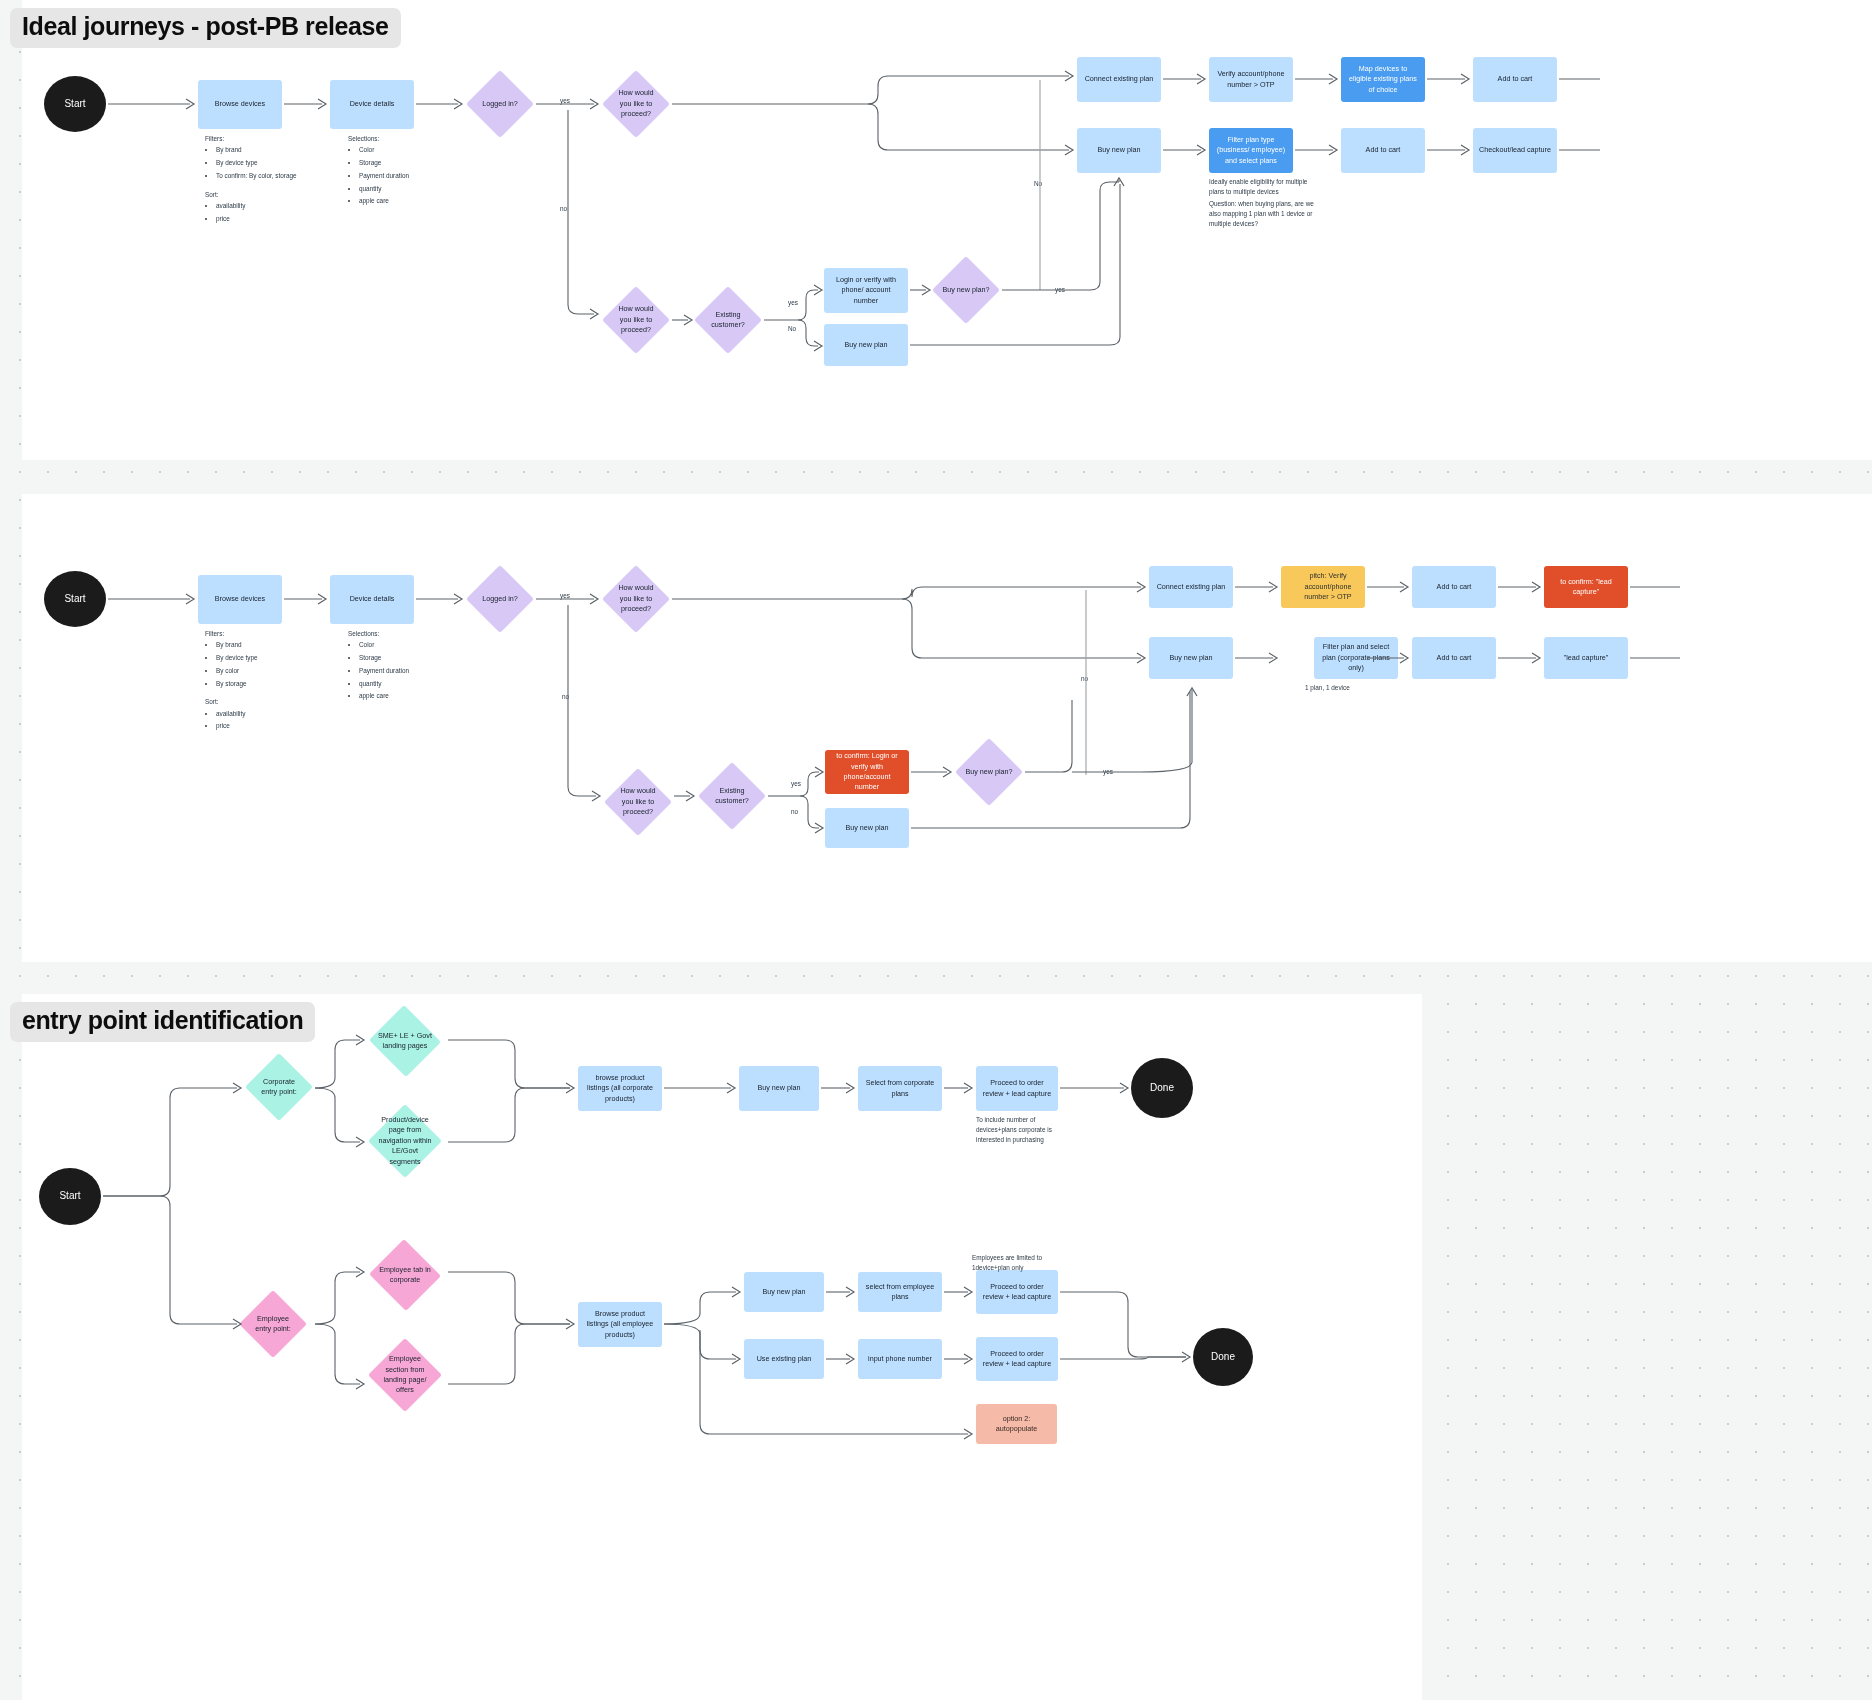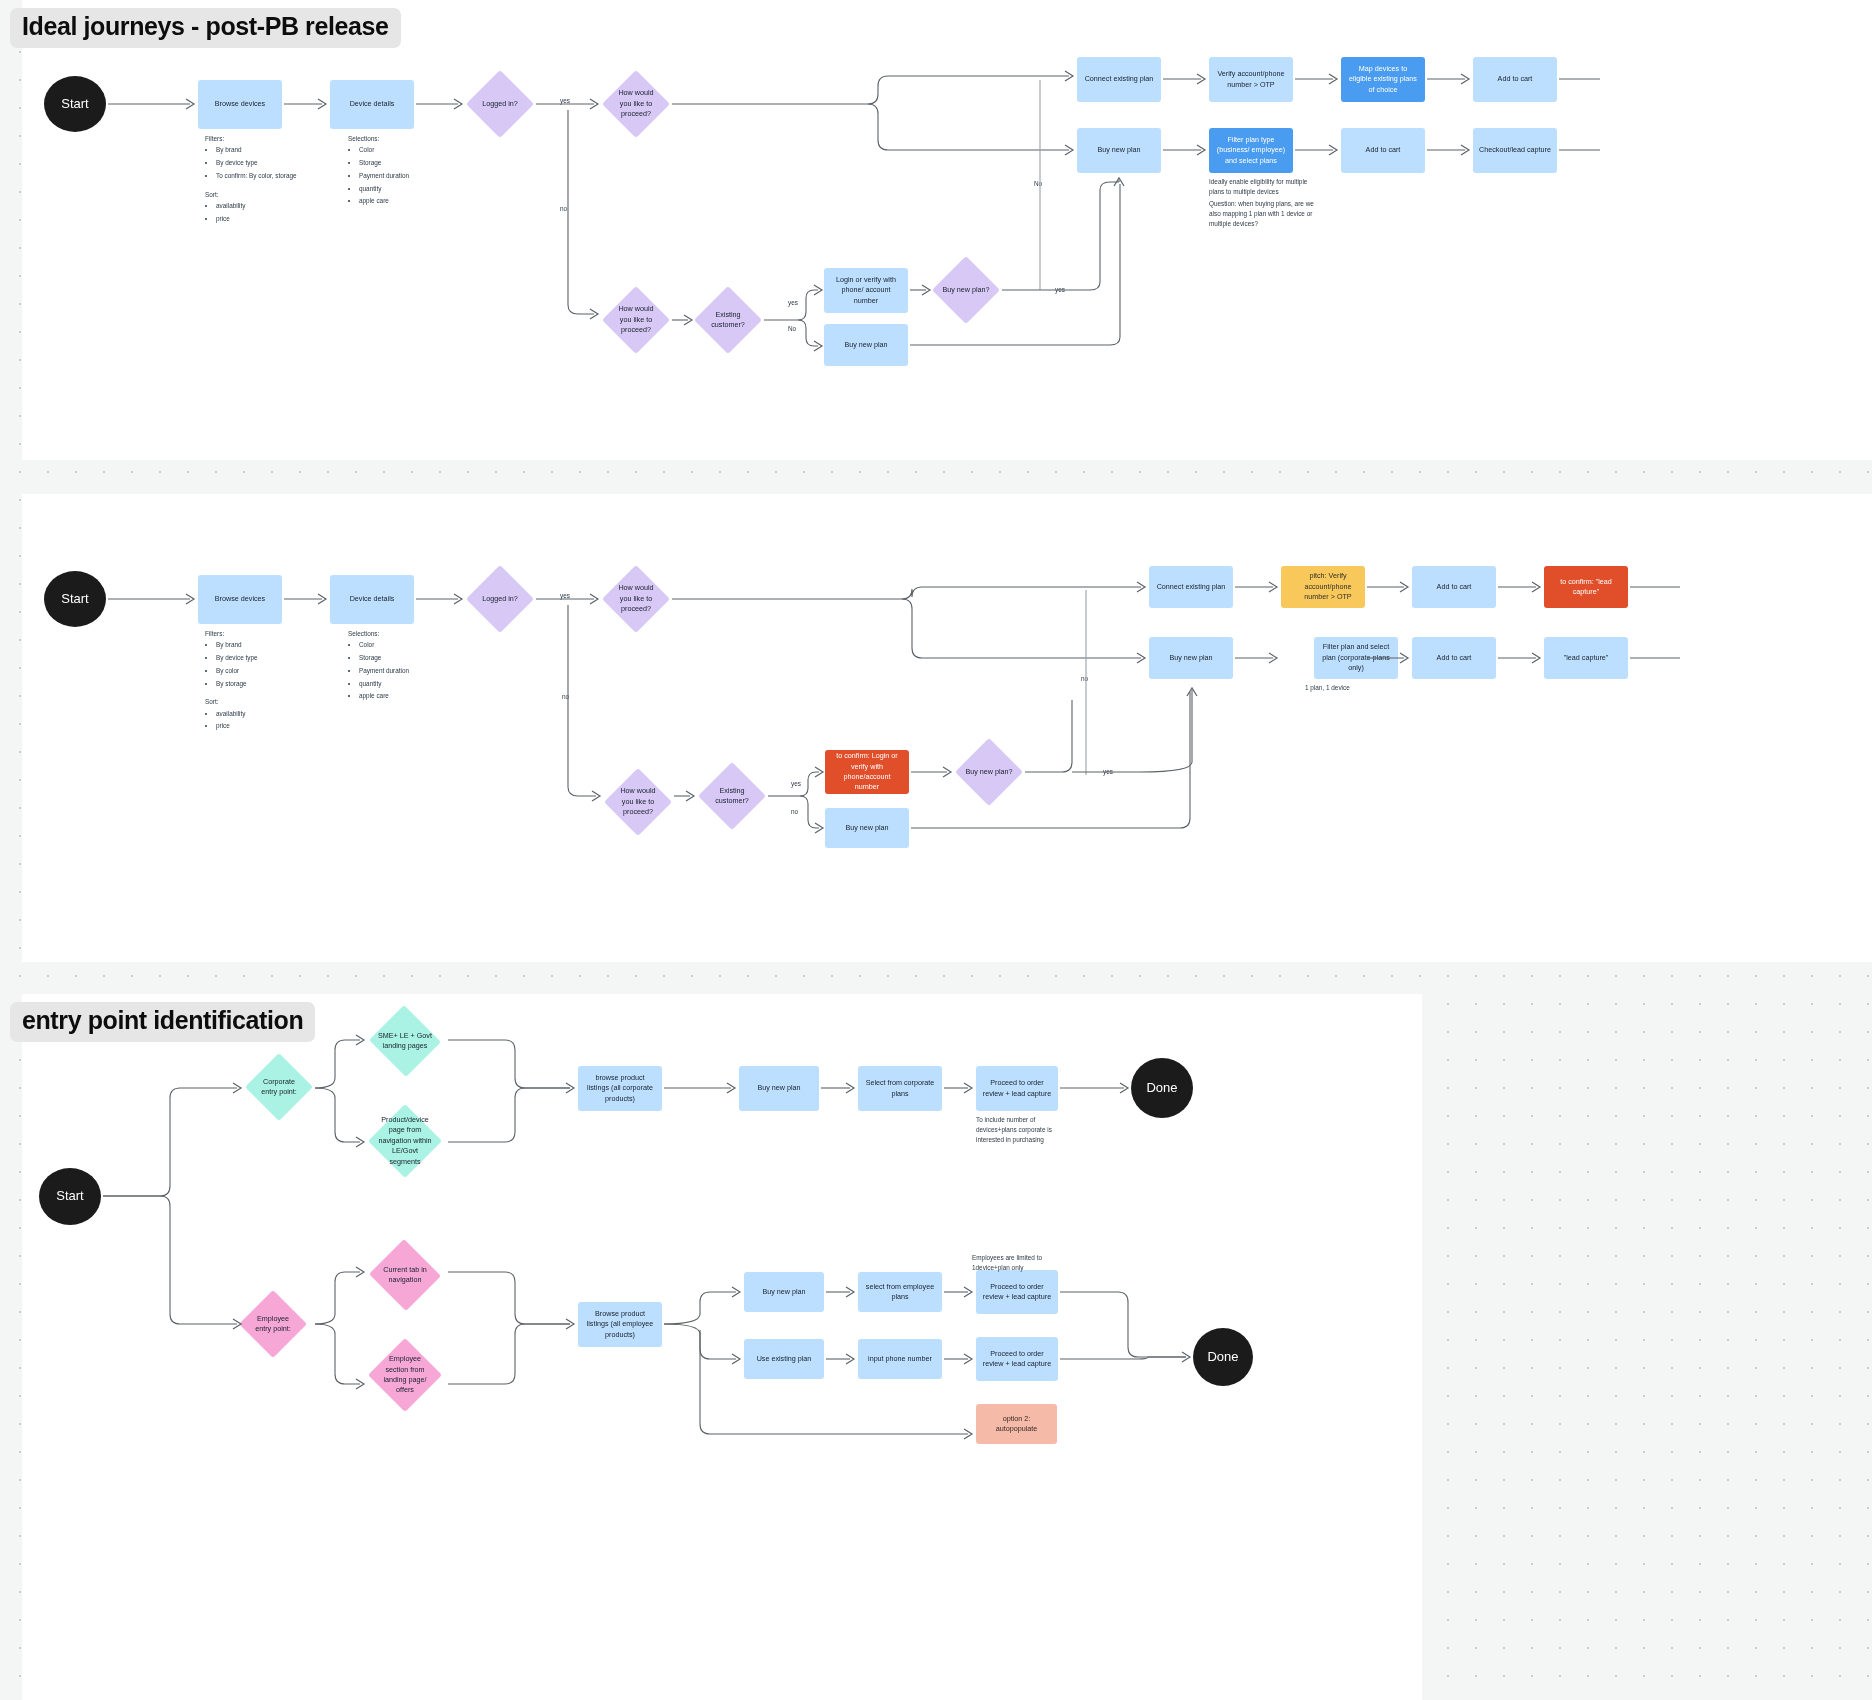--- a/index.html
+++ b/index.html
@@ -55,21 +55,21 @@
   .n-blue   { background: #bddfff; }
   .n-dkblue { background: #4a9cf0; color: #ffffff; }
   .n-amber  { background: #f8c council; }
   .n-amber  { background: #f8c95a; color: #2e2e2e; padding-left: 16px; }
   .n-red    { background: #e04e2a; color: #ffffff; }
   .n-salmon { background: #f5bba8; color: #3a2a26; }
   .n-start {
     background: #1b1b1b;
     color: #ffffff;
     border-radius: 50%;
-    font-size: 13px;
+    font-size: 10px;
   }
   .n-dia {
     background: transparent;
     color: #17202b;
   }
   .dia-shape {
     position: absolute;
     inset: 0;
     background: #d7c8f5;
     transform: rotate(45deg) scale(0.707);
@@ -302,21 +302,21 @@
   <div class="node n-start" style="left:1131px; top:1058px; width:62px; height:60px;">Done</div>
 
   <div class="note" style="left:976px; top:1115px; width:100px;">To include number of devices+plans corporate is interested in purchasing</div>
 
   <div class="node n-dia dia-pink" style="left:239px; top:1290px; width:68px; height:68px;text-align:center;">
     <span class="dia-shape"></span>
     <span class="dia-label">Employee entry point:</span>
   </div>
   <div class="node n-dia dia-pink" style="left:368px; top:1240px; width:74px; height:70px;">
     <span class="dia-shape"></span>
-    <span class="dia-label">Current tab in navigation</span>
+    <span class="dia-label">Employee tab in corporate</span>
   </div>
   <div class="node n-dia dia-pink" style="left:368px; top:1338px; width:74px; height:74px;">
     <span class="dia-shape"></span>
     <span class="dia-label">Employee section from landing page/ offers</span>
   </div>
 
   <div class="node n-blue" style="left:578px; top:1302px; width:84px; height:45px;">Browse product listings (all employee products)</div>
   <div class="node n-blue" style="left:744px; top:1272px; width:80px; height:40px;">Buy new plan</div>
   <div class="node n-blue" style="left:858px; top:1272px; width:84px; height:40px;">select from employee plans</div>
   <div class="node n-blue" style="left:976px; top:1270px; width:82px; height:44px;">Proceed to order review + lead capture</div>

